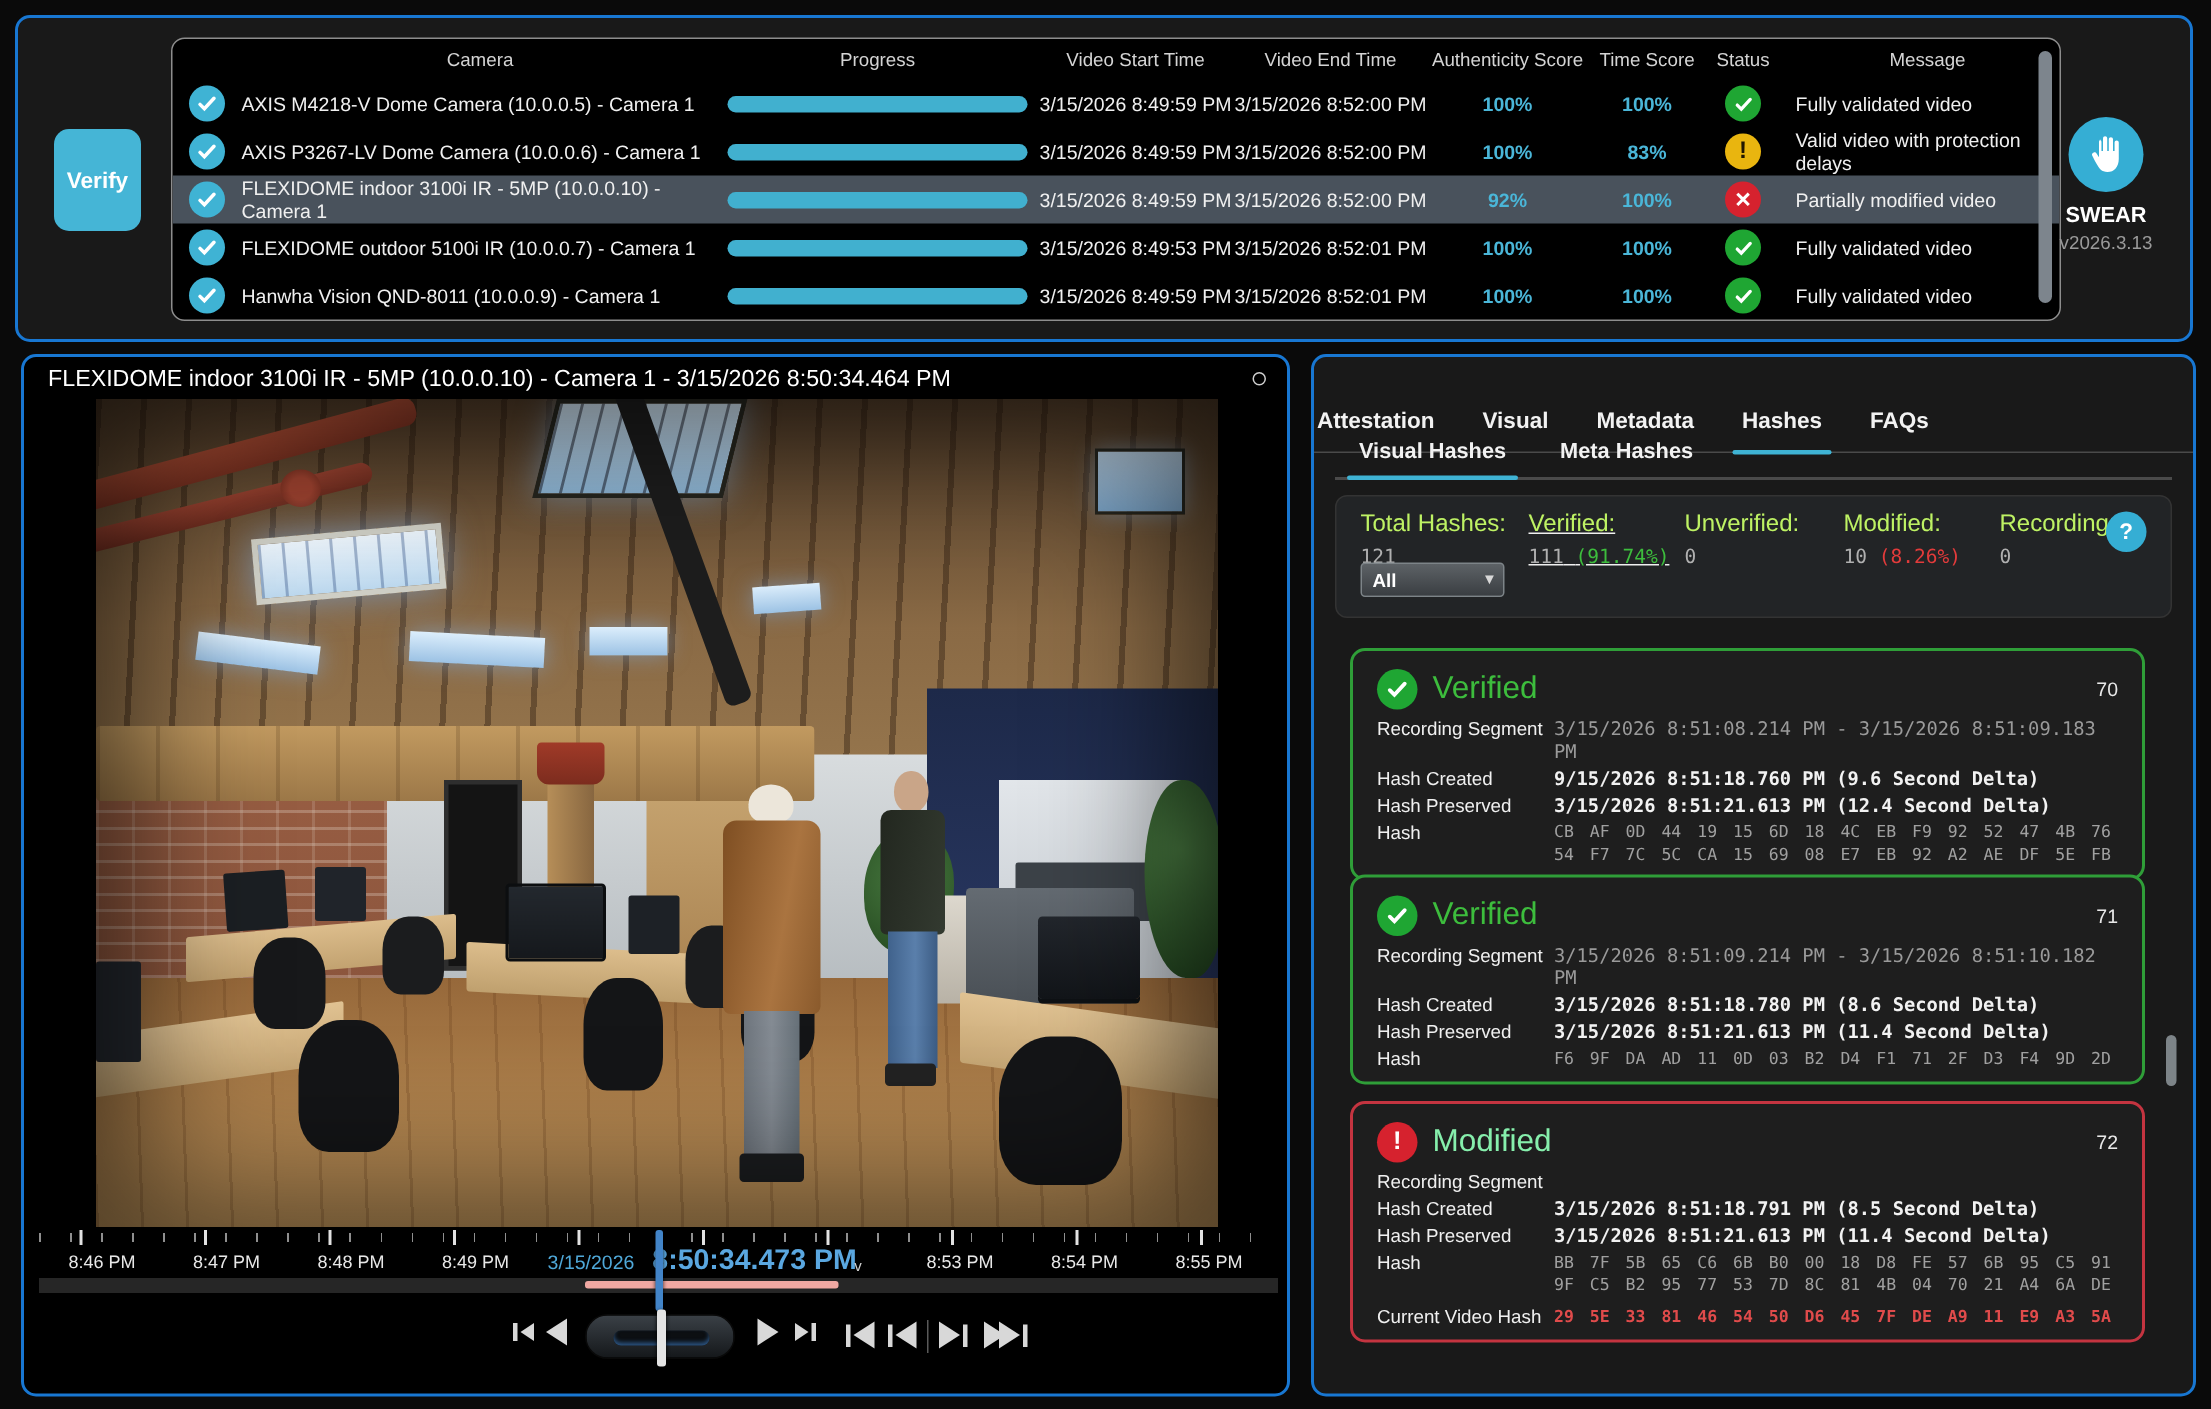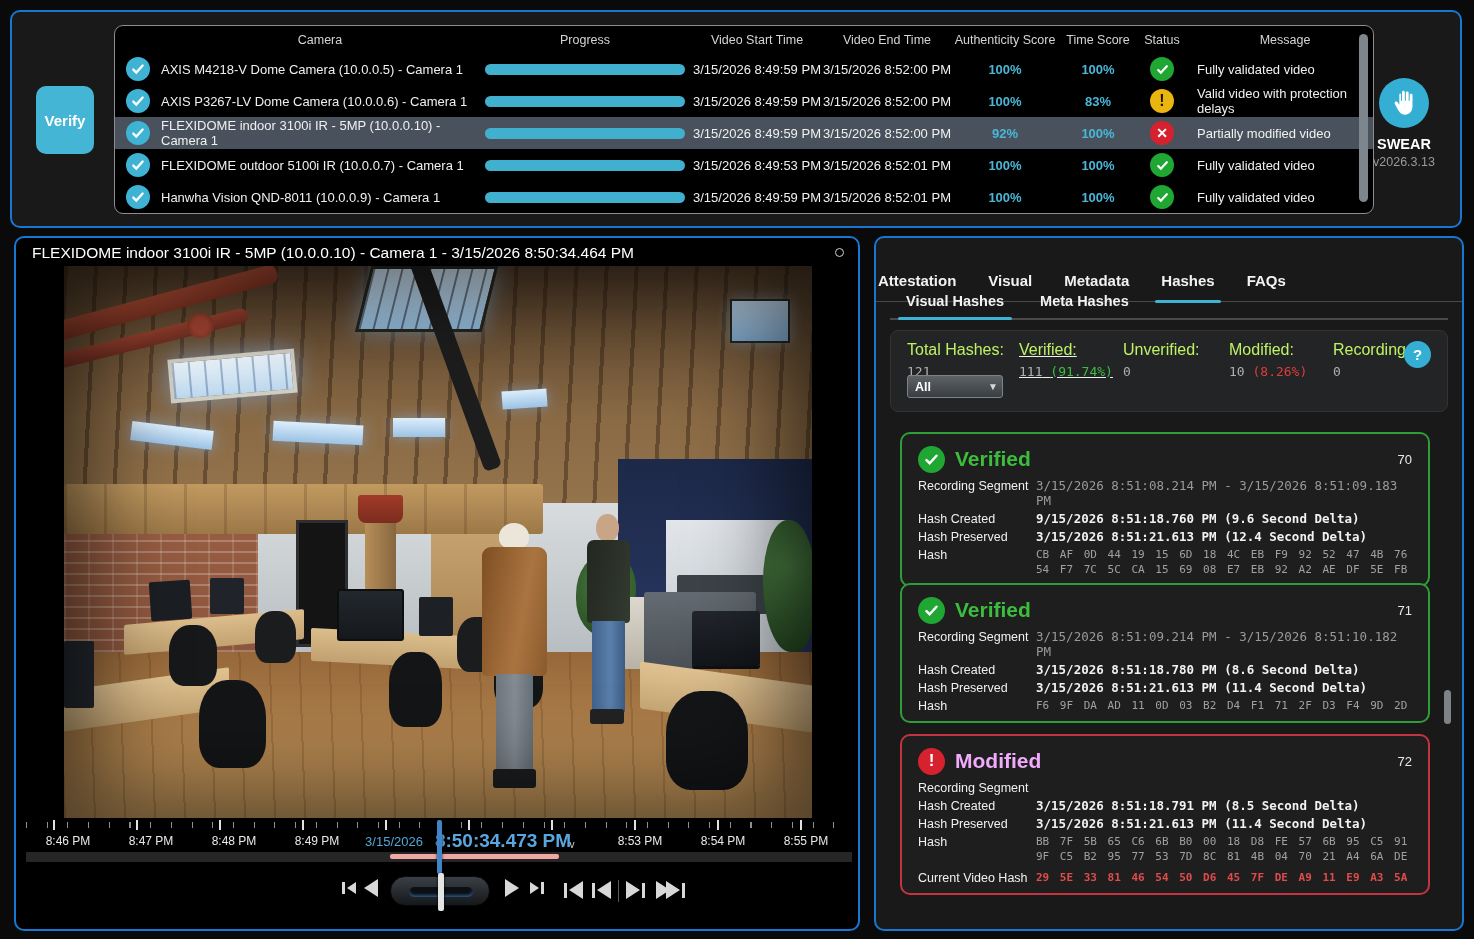--- a/index.html
+++ b/index.html
@@ -110,23 +110,23 @@
     background:linear-gradient(180deg,#5d6putti266,#3a3e42); background:linear-gradient(180deg,#5d6266,#3a3e42);
     border:1px solid #7d8488; border-radius:3px; display:flex; align-items:center; cursor:pointer; }
   #filter-dd .val { flex:1; font-size:12.5px; font-weight:bold; color:#fff; padding-left:7px; }
   #filter-dd .arr { width:18px; text-align:center; color:#d8d8d8; font-size:10px; }
 
   .card { position:absolute; left:24px; width:1px; width:calc(100% - 56px); background:#1e1e1e;
     border-radius:10px; padding:9px 16px 8px; }
   .card.green-b { border:2px solid #2f9e38; }
   .card.red-b   { border:2px solid #c43440; }
   .card-head { display:flex; align-items:center; gap:10px; height:32px; }
-  .card-title { font-size:21px; font-weight:700; }
+  .card-title { font-size:21px; font-weight:400; }
   .card-title.g { color:#3dbd3d; }
-  .card-title.r { color:#f0abfc; }
+  .card-title.r { color:#86efac; }
   .card-num { margin-left:auto; font-size:13px; color:#e8e8e8; }
   .crow { display:flex; margin-top:3px; }
   .crow .cl { width:118px; flex:none; font-size:12.5px; color:#f0f0f0; padding-top:1px; }
   .crow .cv { font-size:12.5px; }
   .v-gray  { color:#9a9a9a; }
   .v-bold  { color:#f2f2f2; font-weight:bold; }
   .hashv { color:#a0a0a0; font-size:11px; word-spacing:4px; line-height:15px; }
   .hashv.red { color:#e04b4b; font-weight:bold; }
   .cl.red-lb { color:#f0f0f0; }
   #rp-scroll { position:absolute; right:11px; top:452px; width:7px; height:34px;

